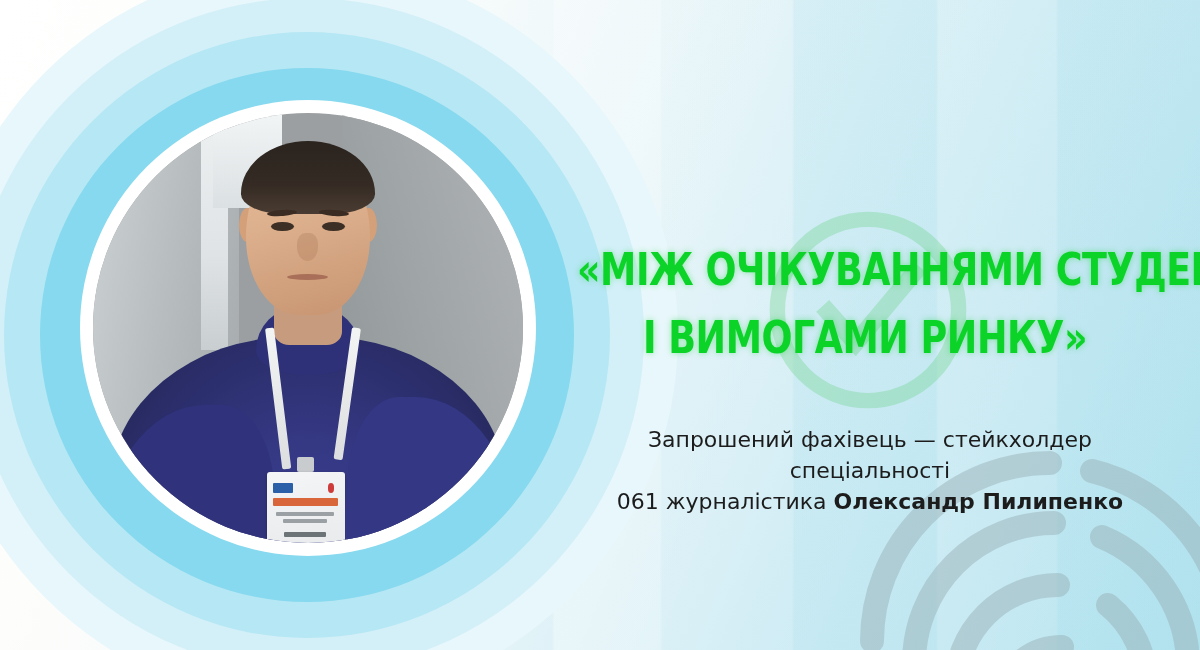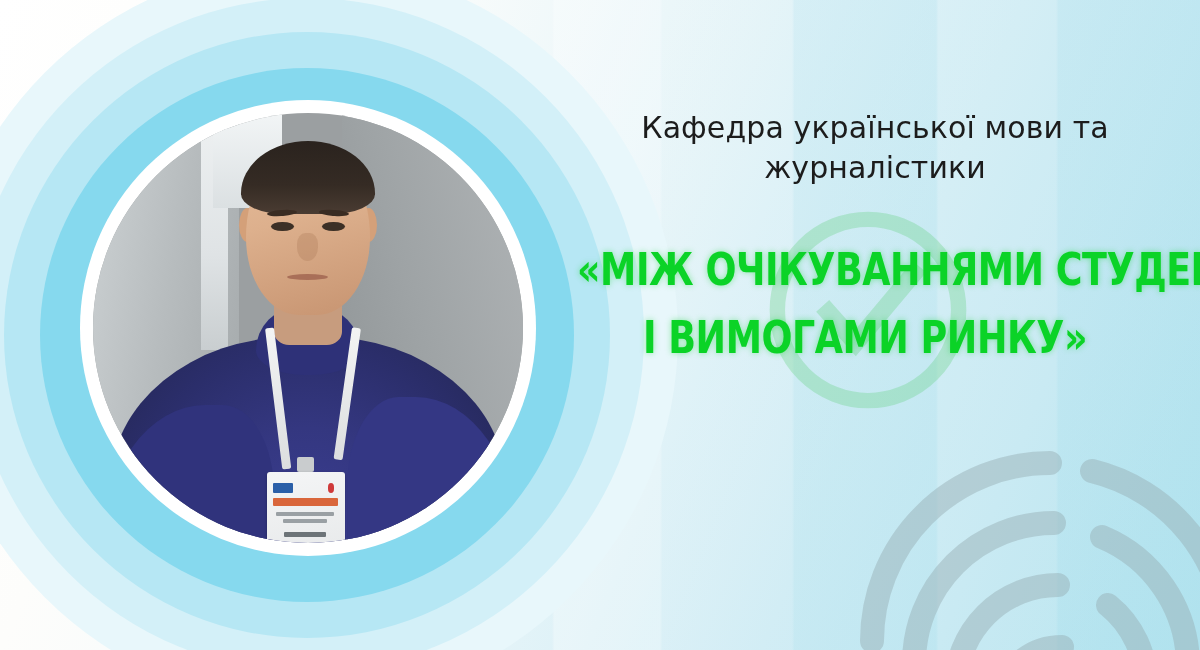--- a/index.html
+++ b/index.html
@@ -309,22 +309,25 @@
       <path d="M116 282 A102 102 0 0 1 218 180" stroke-width="24"></path>
       <path d="M268 200 A102 102 0 0 1 306 282" stroke-width="24"></path>
       <path d="M158 306 A64 64 0 0 1 222 242" stroke-width="24"></path>
       <path d="M262 258 A64 64 0 0 1 282 306" stroke-width="24"></path>
       <path d="M200 340 A28 28 0 0 1 228 312" stroke-width="24"></path>
     </g>
   </svg>
 
   <div class="text-col">
 
-    <div class="dept-title">Кафедра української мови та журналістики</div>
 
     <div class="main-title">
       <span class="ln">«МІЖ ОЧІКУВАННЯМИ СТУДЕНТІВ</span>
       <span class="ln">І ВИМОГАМИ РИНКУ»</span>
     </div>
 
+    <div class="subtitle">
+      <span>Запрошений фахівець — стейкхолдер спеціальності</span><br>
+      <span>061 журналістика </span><b>Олександр Пилипенко</b>
+    </div>
 
   </div>
 </div>
 
 </body></html>

